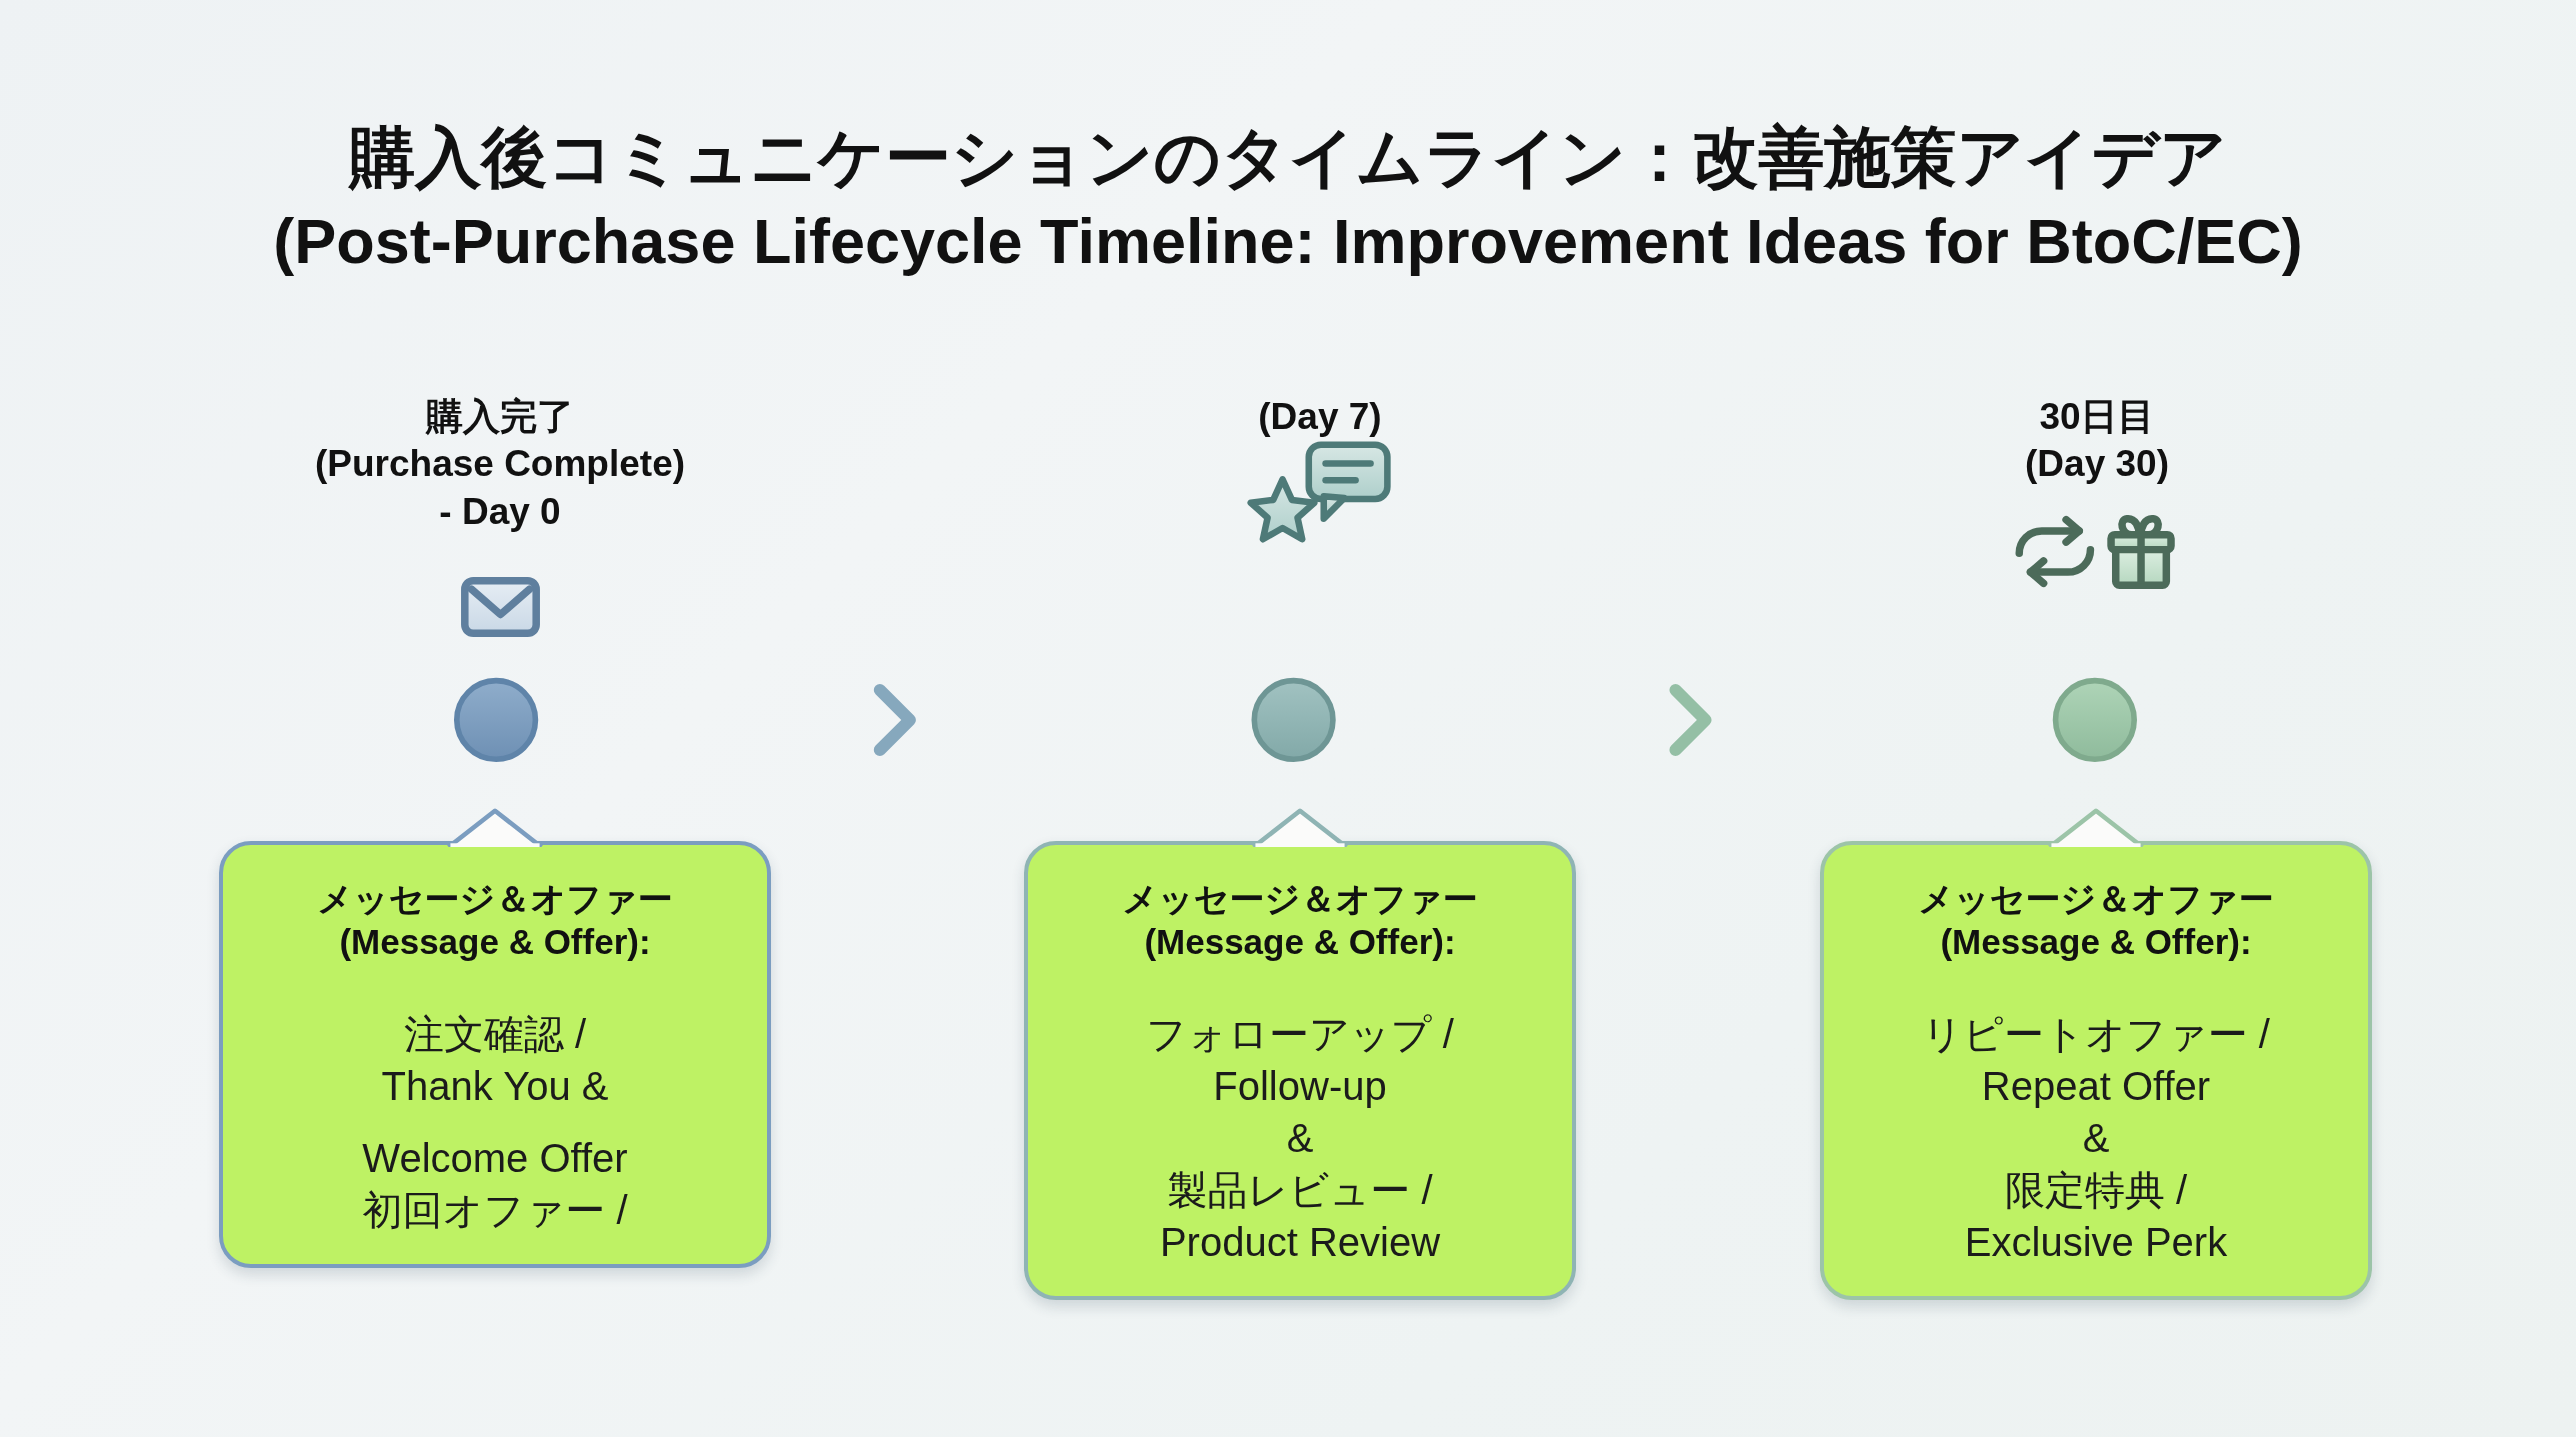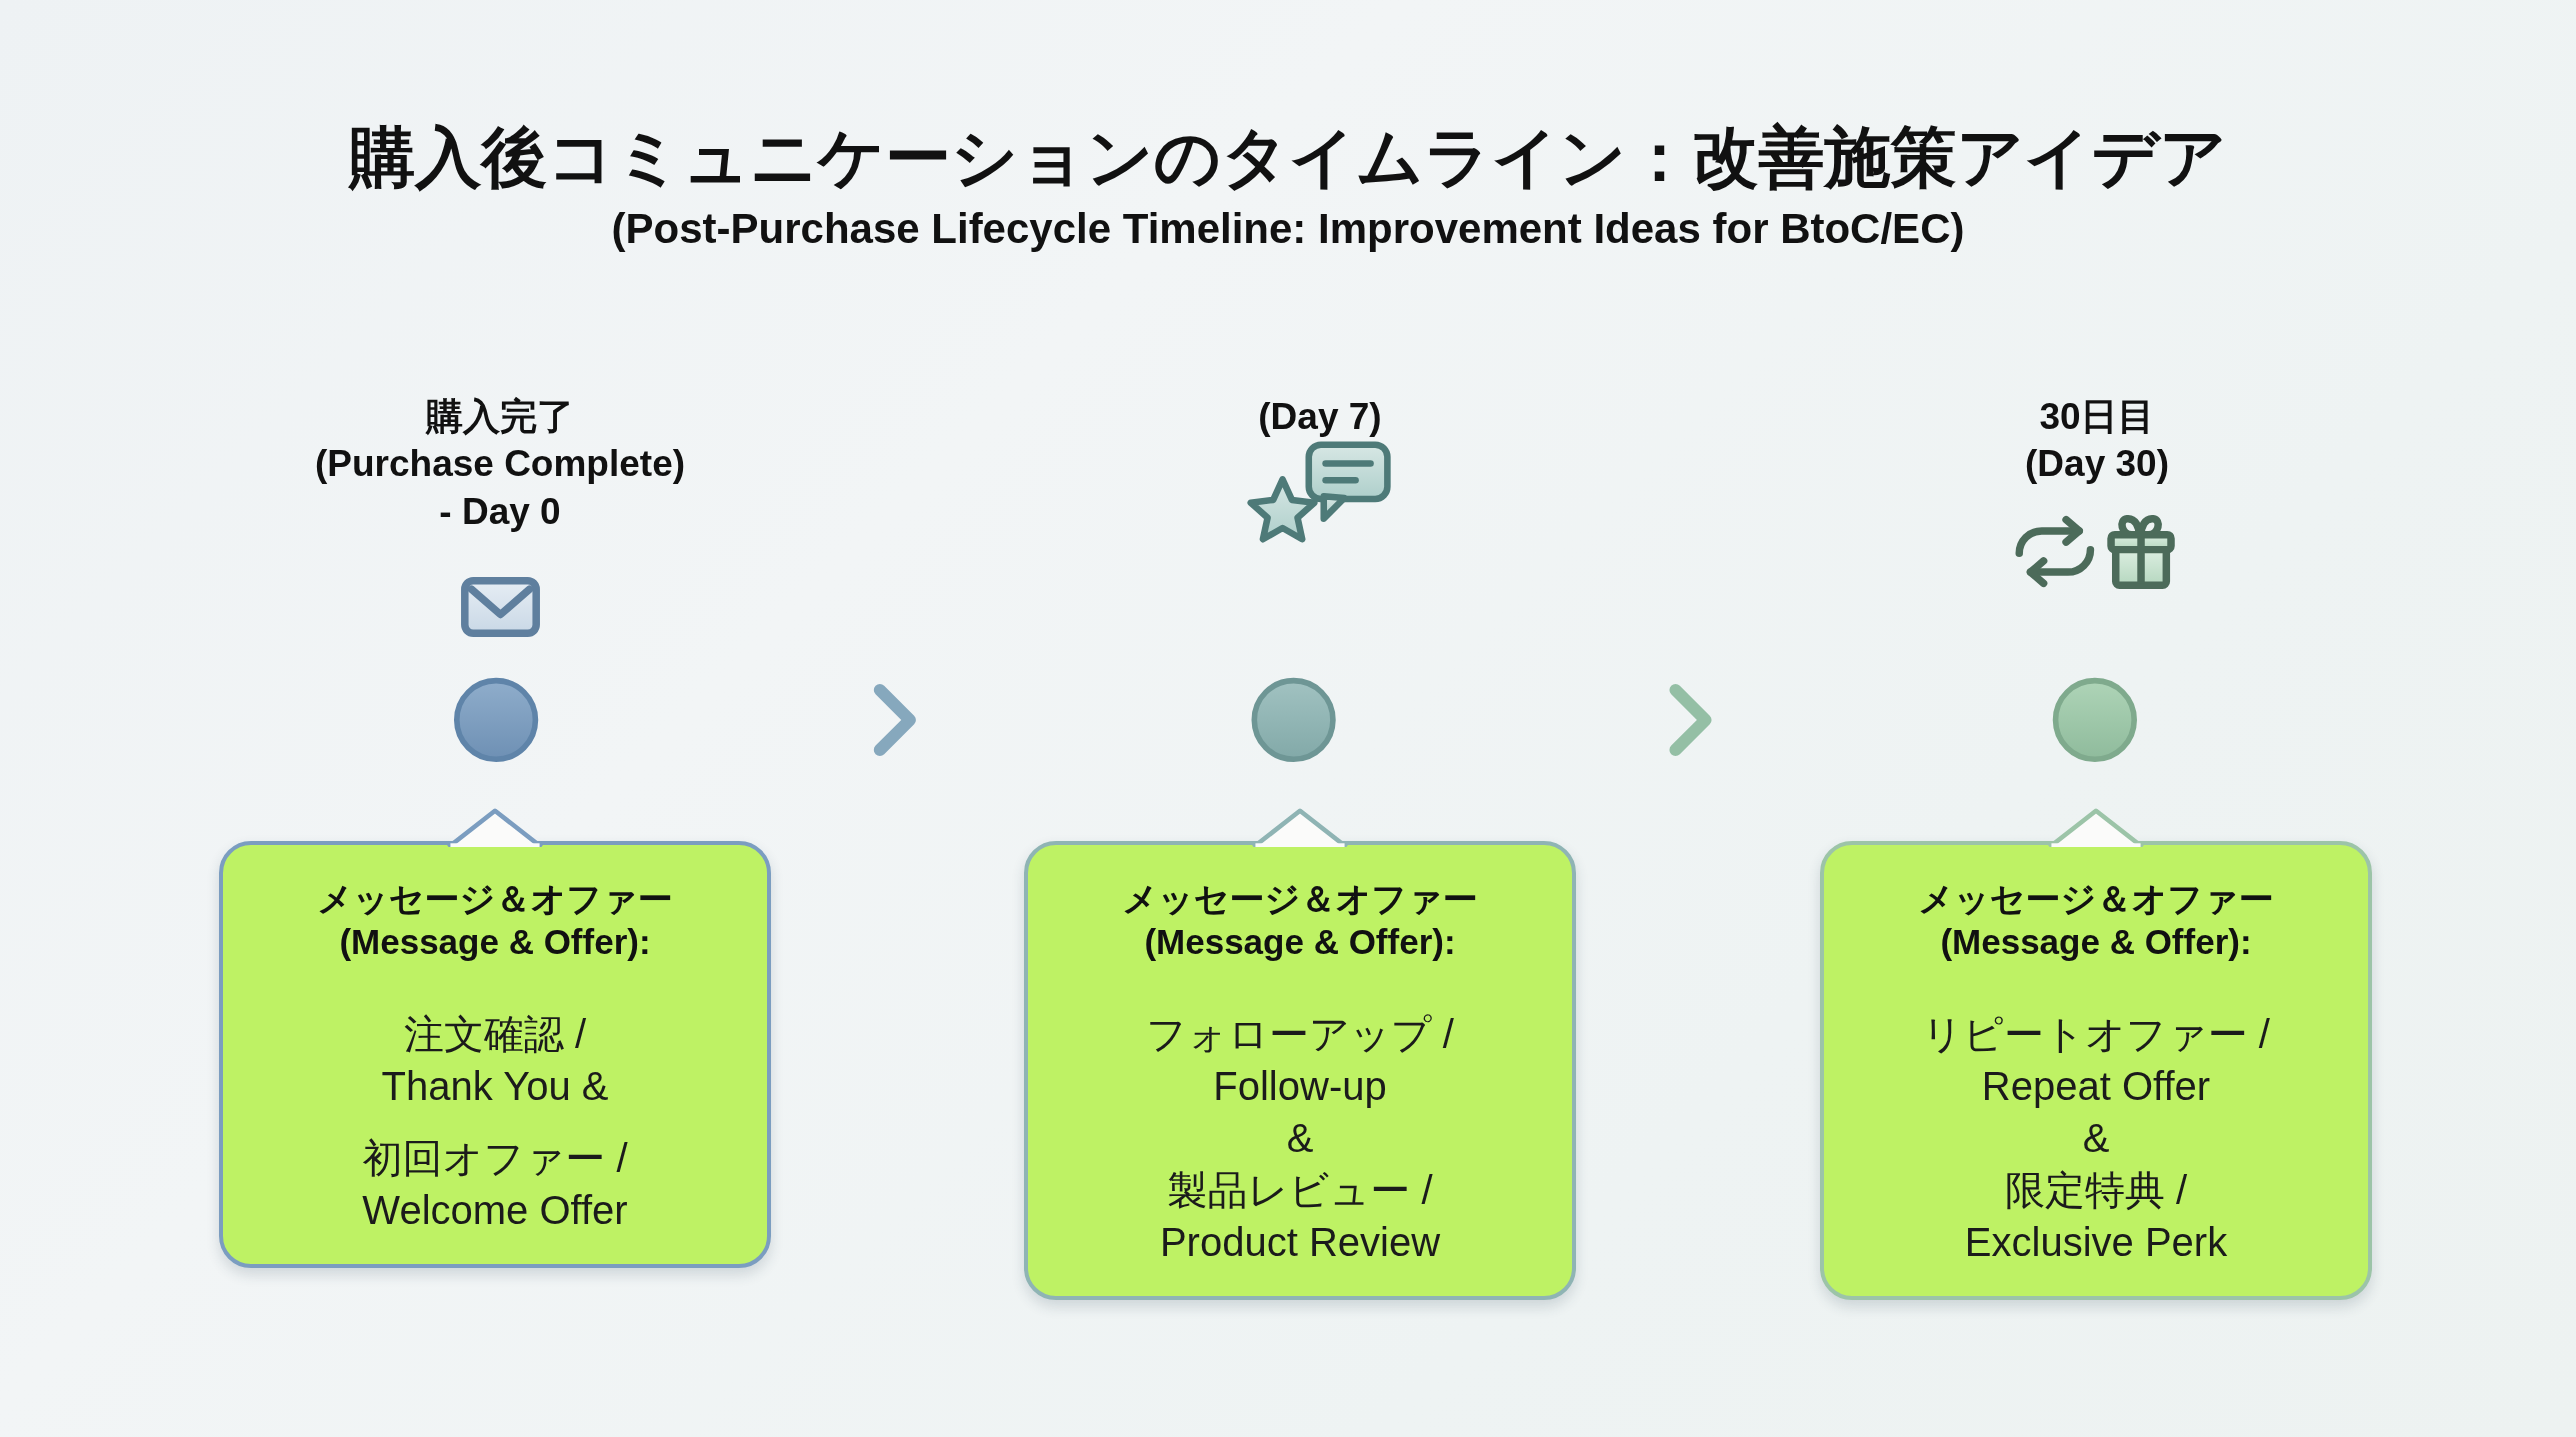--- a/index.html
+++ b/index.html
@@ -33,21 +33,21 @@
   }
   .title-main {
     font-size: 66px;
     font-weight: bold;
     letter-spacing: 0px;
     line-height: 1.08;
     color: #111111;
     white-space: nowrap;
   }
   .title-sub {
-    font-size: 42px;
+    font-size: 63px;
     font-weight: bold;
     line-height: 1.2;
     margin-top: 11.2px;
     color: #111111;
     white-space: nowrap;
   }
 
   
   .axis-wrap {
     position: absolute;
@@ -273,22 +273,22 @@
       </svg>
     </div>
     <div class="card-heading">
       <span class="ln">メッセージ＆オファー</span>
       <span class="ln">(Message &amp; Offer):</span>
     </div>
     <div class="card-body">
       <span class="ln">注文確認 /</span>
       <span class="ln">Thank You &amp;</span>
       <span class="gap"></span>
+      <span class="ln">Welcome Offer</span>
       <span class="ln">初回オファー /</span>
-      <span class="ln">Welcome Offer</span>
     </div>
   </div>
 
   <div class="card c1">
     <div class="card-tab">
       <svg width="97" height="39" viewBox="0 0 104 42" xmlns="http://www.w3.org/2000/svg">
         <path d="M 2 42 L 52 3 L 102 42" fill="#fbfbfa" stroke="#8fb4b4" stroke-width="5" stroke-linejoin="round"></path>
         <rect x="4" y="38" width="96" height="8" fill="#fbfbfa"></rect>
       </svg>
     </div>

